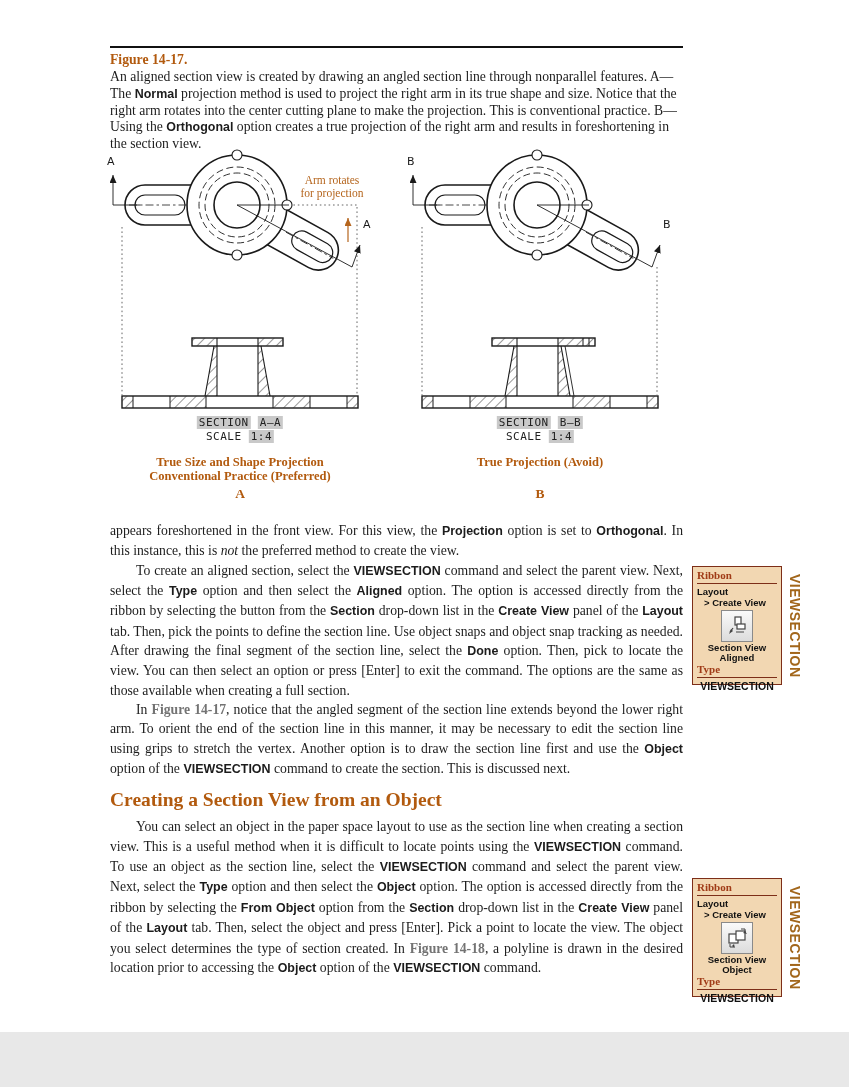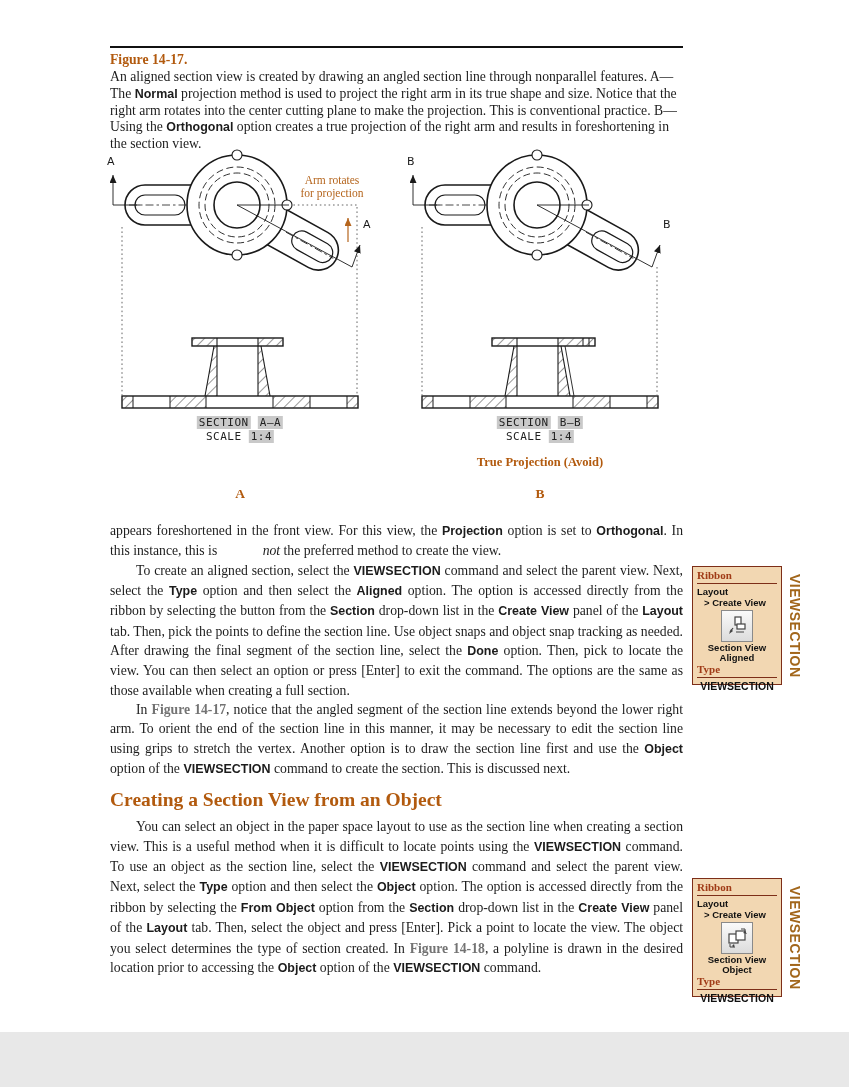--- a/index.html
+++ b/index.html
@@ -4,21 +4,21 @@
 <style>
   html,body{margin:0;padding:0;background:#e8e8e8;}
   .page{position:relative;width:849px;height:1032px;background:#ffffff;margin:0 auto;
         font-family:"Liberation Serif",serif;color:#1c1c1c;overflow:hidden;}
   .content{position:absolute;left:110px;top:0;width:573px;}
   .top-rule{margin-top:46px;height:2px;background:#111;width:573px;}
   .fig-label{font-weight:bold;font-size:13.7px;margin:4px 0 1px 0;}
   .accent{color:#b25a0e;}
   .fig-caption{font-size:13.7px;line-height:16.8px;margin:0;}
   .cmd{font-family:"Liberation Sans",sans-serif;font-weight:bold;font-size:0.91em;}
-  .it{font-style:italic;margin-left:42px;}
+  .it{font-style:italic;}
   .figlink{color:#737373;font-weight:bold;}
   
   .fig-area{position:relative;width:600px;height:352px;margin-top:2px;}
   .fig-area svg{position:absolute;top:0;overflow:visible;}
   .svg-a{left:0;}
   .svg-b{left:300px;}
   .drawlabel{position:absolute;font-family:"DejaVu Sans",sans-serif;font-size:11px;color:#1a1a1a;}
   .annotation{position:absolute;left:172px;top:19px;width:100px;text-align:center;
               color:#b5651d;font-size:11.5px;line-height:13px;font-family:"Liberation Serif",serif;}
   .seclabel{position:absolute;top:261px;transform:translateX(-50%);text-align:center;
@@ -205,20 +205,24 @@
 
       <div class="seclabel" style="left:130px;">
         <div><span class="hl">SECTION</span> <span class="hl">A–A</span></div>
         <div><span>SCALE</span> <span class="hl">1:4</span></div>
       </div>
       <div class="seclabel" style="left:430px;">
         <div><span class="hl">SECTION</span> <span class="hl">B–B</span></div>
         <div><span>SCALE</span> <span class="hl">1:4</span></div>
       </div>
 
+      <div class="figcap" style="left:130px;">
+        <div>True Size and Shape Projection</div>
+        <div>Conventional Practice (Preferred)</div>
+      </div>
       <div class="figcap" style="left:430px;">
         <div>True Projection (Avoid)</div>
         <div></div>
       </div>
       <span class="figletter" style="left:130px;">A</span>
       <span class="figletter" style="left:430px;">B</span>
     </div>
 
     <div class="body" style="margin-top:14px;">
       <p><span>appears foreshortened in the front view. For this view, the </span><span class="cmd">Projection</span><span> option is set to </span><span class="cmd">Orthogonal</span><span>. In this instance, this is </span><span class="it">not</span><span> the preferred method to create the view.</span></p>

